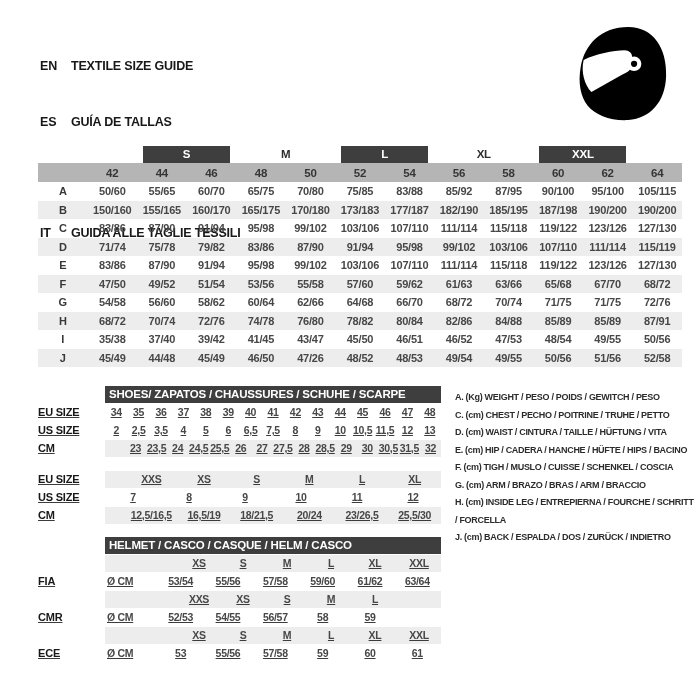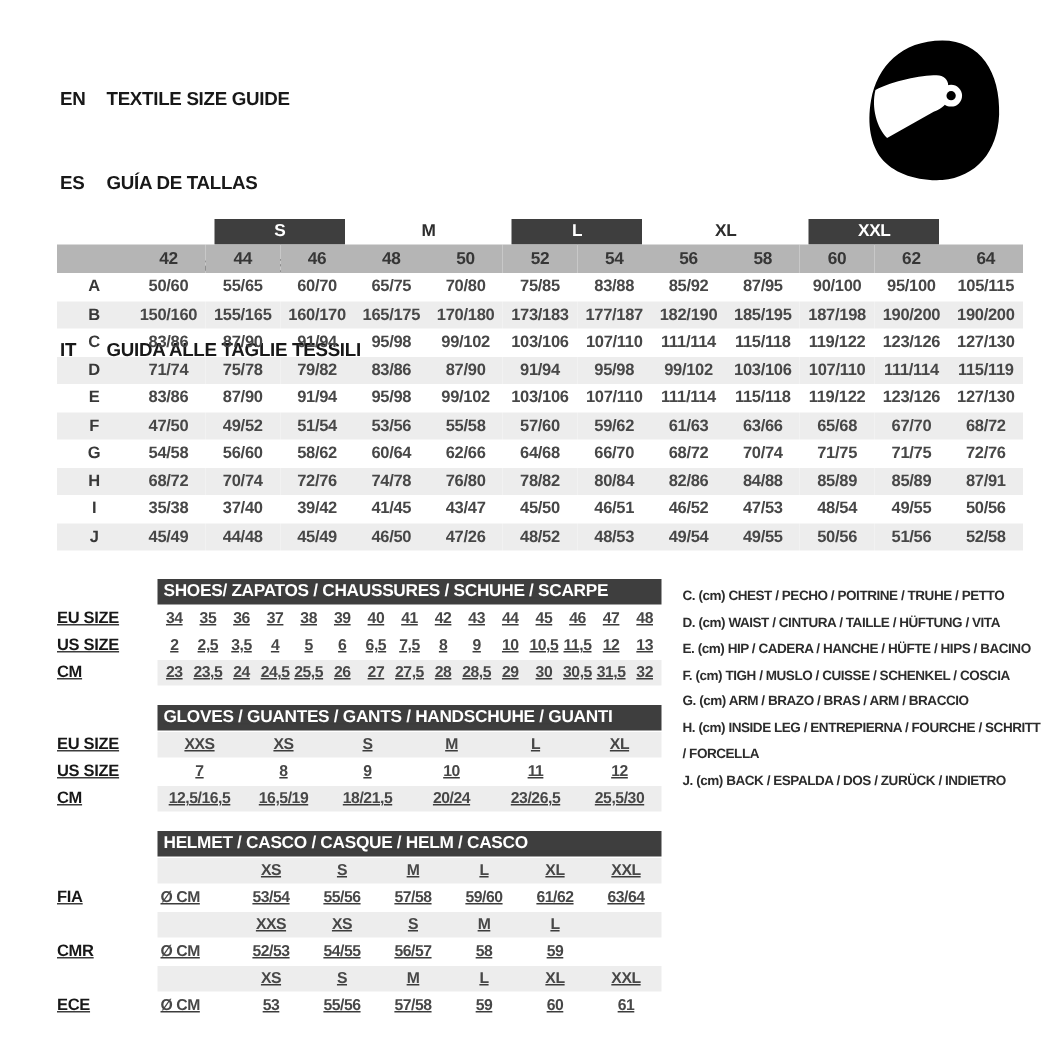--- a/index.html
+++ b/index.html
@@ -27,21 +27,21 @@
 
   
   .lower-left { position: absolute; left: 38px; top: 386px; width: 404px; }
   .sub-section { margin-bottom: 13px; }
   .sub-line { display: flex; align-items: center; margin-bottom: 1px; text-decoration: underline; }
   .sub-label { width: 67px; flex: none; font-weight: 700; font-size: 11px; line-height: 17px; color: #181818; letter-spacing: -0.2px; }
   .sub-bar { width: 336px; flex: none; background: #3e3e3e; color: #fff; font-weight: 700;
              font-size: 11.5px; line-height: 17px; height: 17px; padding-left: 4px; letter-spacing: -0.2px;
              white-space: nowrap; overflow: hidden; }
   .sub-cells { width: 336px; flex: none; display: grid; height: 17px; }
-  .sub-cells.shaded { background: #ededed; }
+  .sub-cells.shaded { background: #ededed; padding-left: 20px; }
   .sub-cells .cell { font-size: 10.5px; font-weight: 700; line-height: 17px; text-align: center;
                      color: #474747; letter-spacing: -0.3px; white-space: nowrap; }
   .cols15 { grid-template-columns: repeat(15, 1fr); }
   .cols6  { grid-template-columns: repeat(6, 1fr); }
   .colsH  { grid-template-columns: 52px repeat(6, 1fr); }
   .cell.unit { text-align: left; padding-left: 2px; }
 
   
   .legend { position: absolute; left: 455px; top: 389px; width: 242px;
             font-size: 9px; font-weight: 700; line-height: 17.5px; color: #2c2c2c; letter-spacing: -0.3px; }
@@ -319,21 +319,20 @@
           <span class="cell">30</span>
           <span class="cell">30,5</span>
           <span class="cell">31,5</span>
           <span class="cell">32</span>
         </div>
       </div>
     </section>
   <section class="sub-section">
     <div class="sub-line">
       <span class="sub-label"></span>
-      <div class="sub-bar">GLOVES / GUANTES / GANTS / HANDSCHUHE / GUANTI</div>
     </div>
   <div class="sub-line">
         <span class="sub-label">EU SIZE</span>
         <div class="sub-cells cols6 shaded">
           <span class="cell">XXS</span>
           <span class="cell">XS</span>
           <span class="cell">S</span>
           <span class="cell">M</span>
           <span class="cell">L</span>
           <span class="cell">XL</span>
@@ -436,20 +435,21 @@
           <span class="cell">57/58</span>
           <span class="cell">59</span>
           <span class="cell">60</span>
           <span class="cell">61</span>
         </div>
       </div>
     </section>
 </div>
 
 <aside class="legend">
+    <div class="legend-line">A. (Kg) WEIGHT / PESO / POIDS / GEWITCH / PESO</div>
     <div class="legend-line">C. (cm) CHEST / PECHO / POITRINE / TRUHE / PETTO</div>
     <div class="legend-line">D. (cm) WAIST / CINTURA / TAILLE / HÜFTUNG / VITA</div>
     <div class="legend-line">E. (cm) HIP / CADERA / HANCHE / HÜFTE / HIPS / BACINO</div>
     <div class="legend-line">F. (cm) TIGH / MUSLO / CUISSE / SCHENKEL / COSCIA</div>
     <div class="legend-line">G. (cm) ARM / BRAZO / BRAS / ARM / BRACCIO</div>
     <div class="legend-line">H. (cm) INSIDE LEG / ENTREPIERNA / FOURCHE / SCHRITT / FORCELLA</div>
     <div class="legend-line">J. (cm) BACK / ESPALDA / DOS / ZURÜCK / INDIETRO</div>
   </aside>
 
 </body></html>

